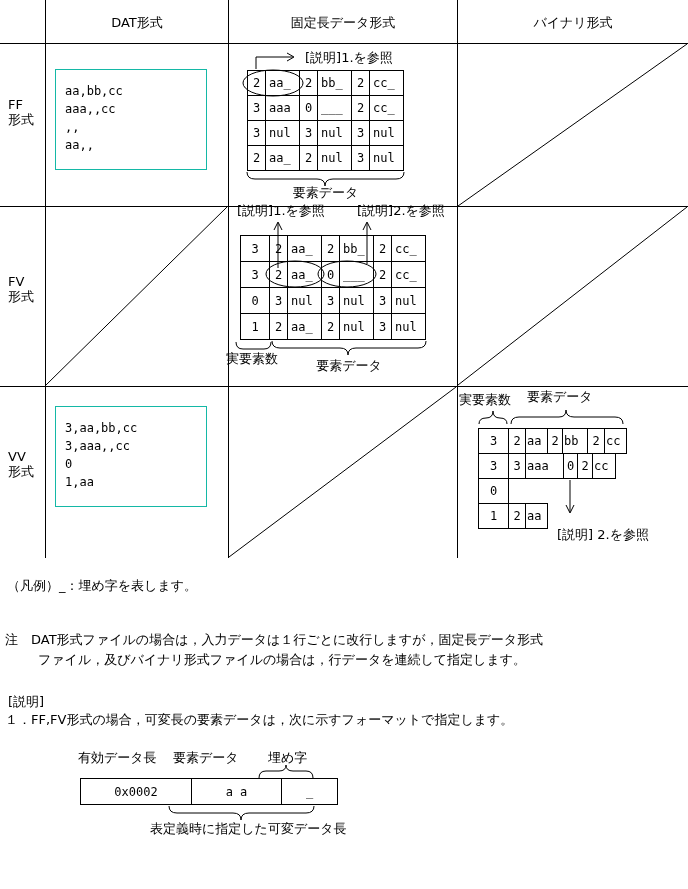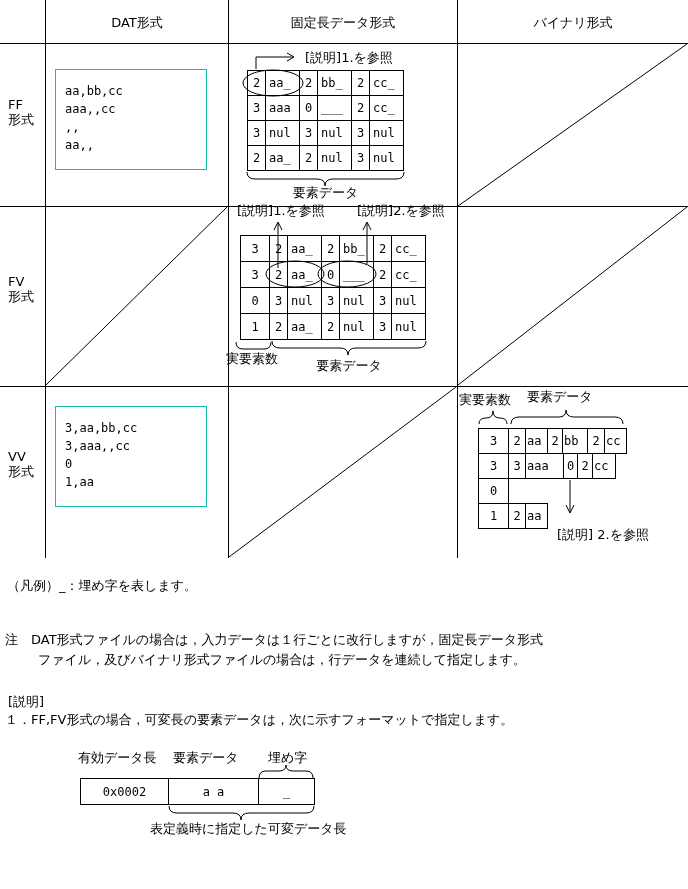--- a/index.html
+++ b/index.html
@@ -171,21 +171,21 @@
   <div class="jp" style="left:31px;top:632px">DAT形式ファイルの場合は，入力データは１行ごとに改行しますが，固定長データ形式</div>
   <div class="jp" style="left:38px;top:652px">ファイル，及びバイナリ形式ファイルの場合は，行データを連続して指定します。</div>
   <div class="jp" style="left:8px;top:694px">[説明]</div>
   <div class="jp" style="left:5px;top:712px">１．FF,FV形式の場合，可変長の要素データは，次に示すフォーマットで指定します。</div>
 
   <div class="jp" style="left:78px;top:750px">有効データ長</div>
   <div class="jp" style="left:173px;top:750px">要素データ</div>
   <div class="jp" style="left:268px;top:750px">埋め字</div>
   <div class="mtable" style="left:80px;top:778px">
     <div class="mrow">
-      <div class="mcell fc" style="width:89px">0x0002</div>
+      <div class="mcell fc" style="width:112px">0x0002</div>
         <div class="mcell fc" style="width:91px">a a</div>
         <div class="mcell fc" style="width:57px">_</div>
     </div>
   </div>
   <div class="jp" style="left:150px;top:821px">表定義時に指定した可変データ長</div>
 
   <svg class="overlay" width="688" height="889" viewBox="0 0 688 889">
     <line x1="458" y1="206" x2="687" y2="44"></line>
     <line x1="46" y1="385" x2="227" y2="207"></line>
     <line x1="458" y1="385" x2="687" y2="207"></line>

